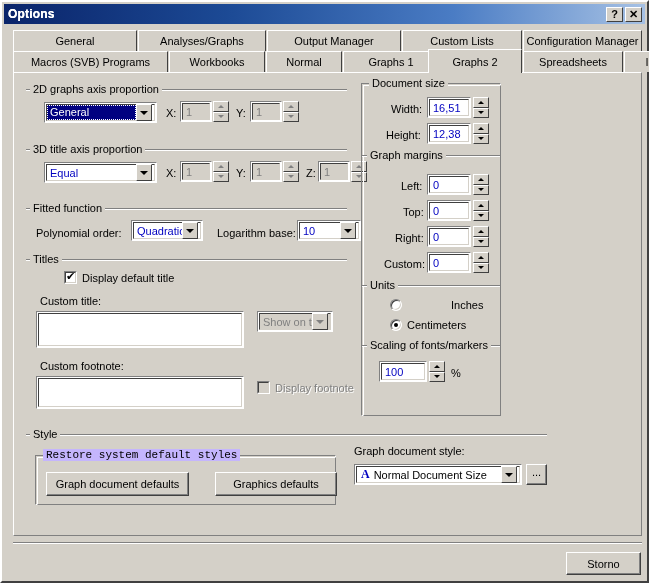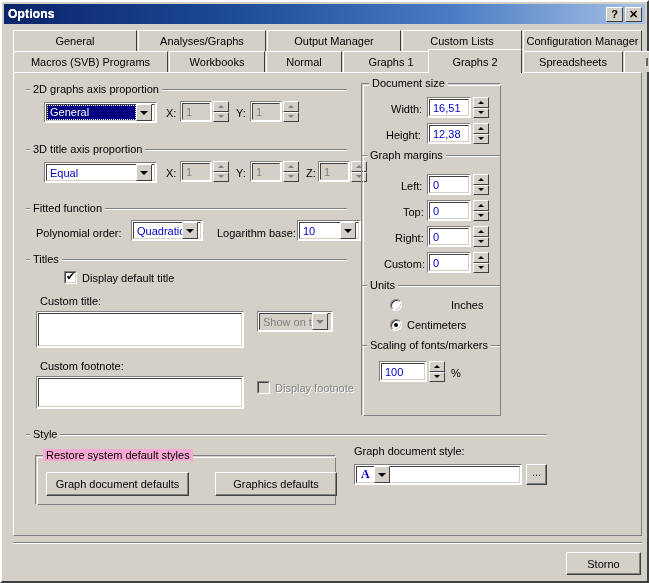--- a/index.html
+++ b/index.html
@@ -513,36 +513,37 @@
 
     <div class="sep" style="left:12px;top:361px;width:521px;">
       <i class="t"></i>
         <i class="b"></i>
     </div>
     <div class="lbl" style="left:16px;top:355px;background:#d4d0c8;padding:0 3px;">Style</div>
 
     <div class="frame" style="left:21px;top:382px;width:301px;height:50px;">
       <i class="frame-in"></i>
     </div>
-    <div class="lbl" style="left:29px;top:376px;background:#f9a8d4;padding:0 3px;z-index:3;">Restore system default styles</div>
+    <div class="lbl" style="left:29px;top:376px;background:#c4b5fd;padding:0 3px;z-index:3;font-family:Liberation Mono, monospace;">Restore system default styles</div>
 
     <div class="btn" style="left:32px;top:399px;width:143px;height:24px;">
       <i class="bi"></i>
       <span>Graph document defaults</span>
     </div>
     <div class="btn" style="left:189px;top:399px;width:122px;height:24px;margin-left:12px;">
       <i class="bi"></i>
       <span>Graphics defaults</span>
     </div>
 
     <div class="lbl" style="left:340px;top:372px;">Graph document style:</div>
 
     <div class="combo" style="left:340px;top:391px;width:168px;">
       <div class="inner">
         <span class="styleA" style="margin-left:4px;margin-right:4px;">A</span>
+        <span class="ctext" style="color:#000;padding-left:0;">Normal Document Size</span>
         <span class="arrow">
             <i class="tri"></i>
           </span>
       </div>
     </div>
     <div class="btn" style="left:512px;top:391px;width:21px;height:21px;font-size:11px;">
       <i class="bi"></i>
       <span style="position:relative;top:-3px;">...</span>
     </div>
 

